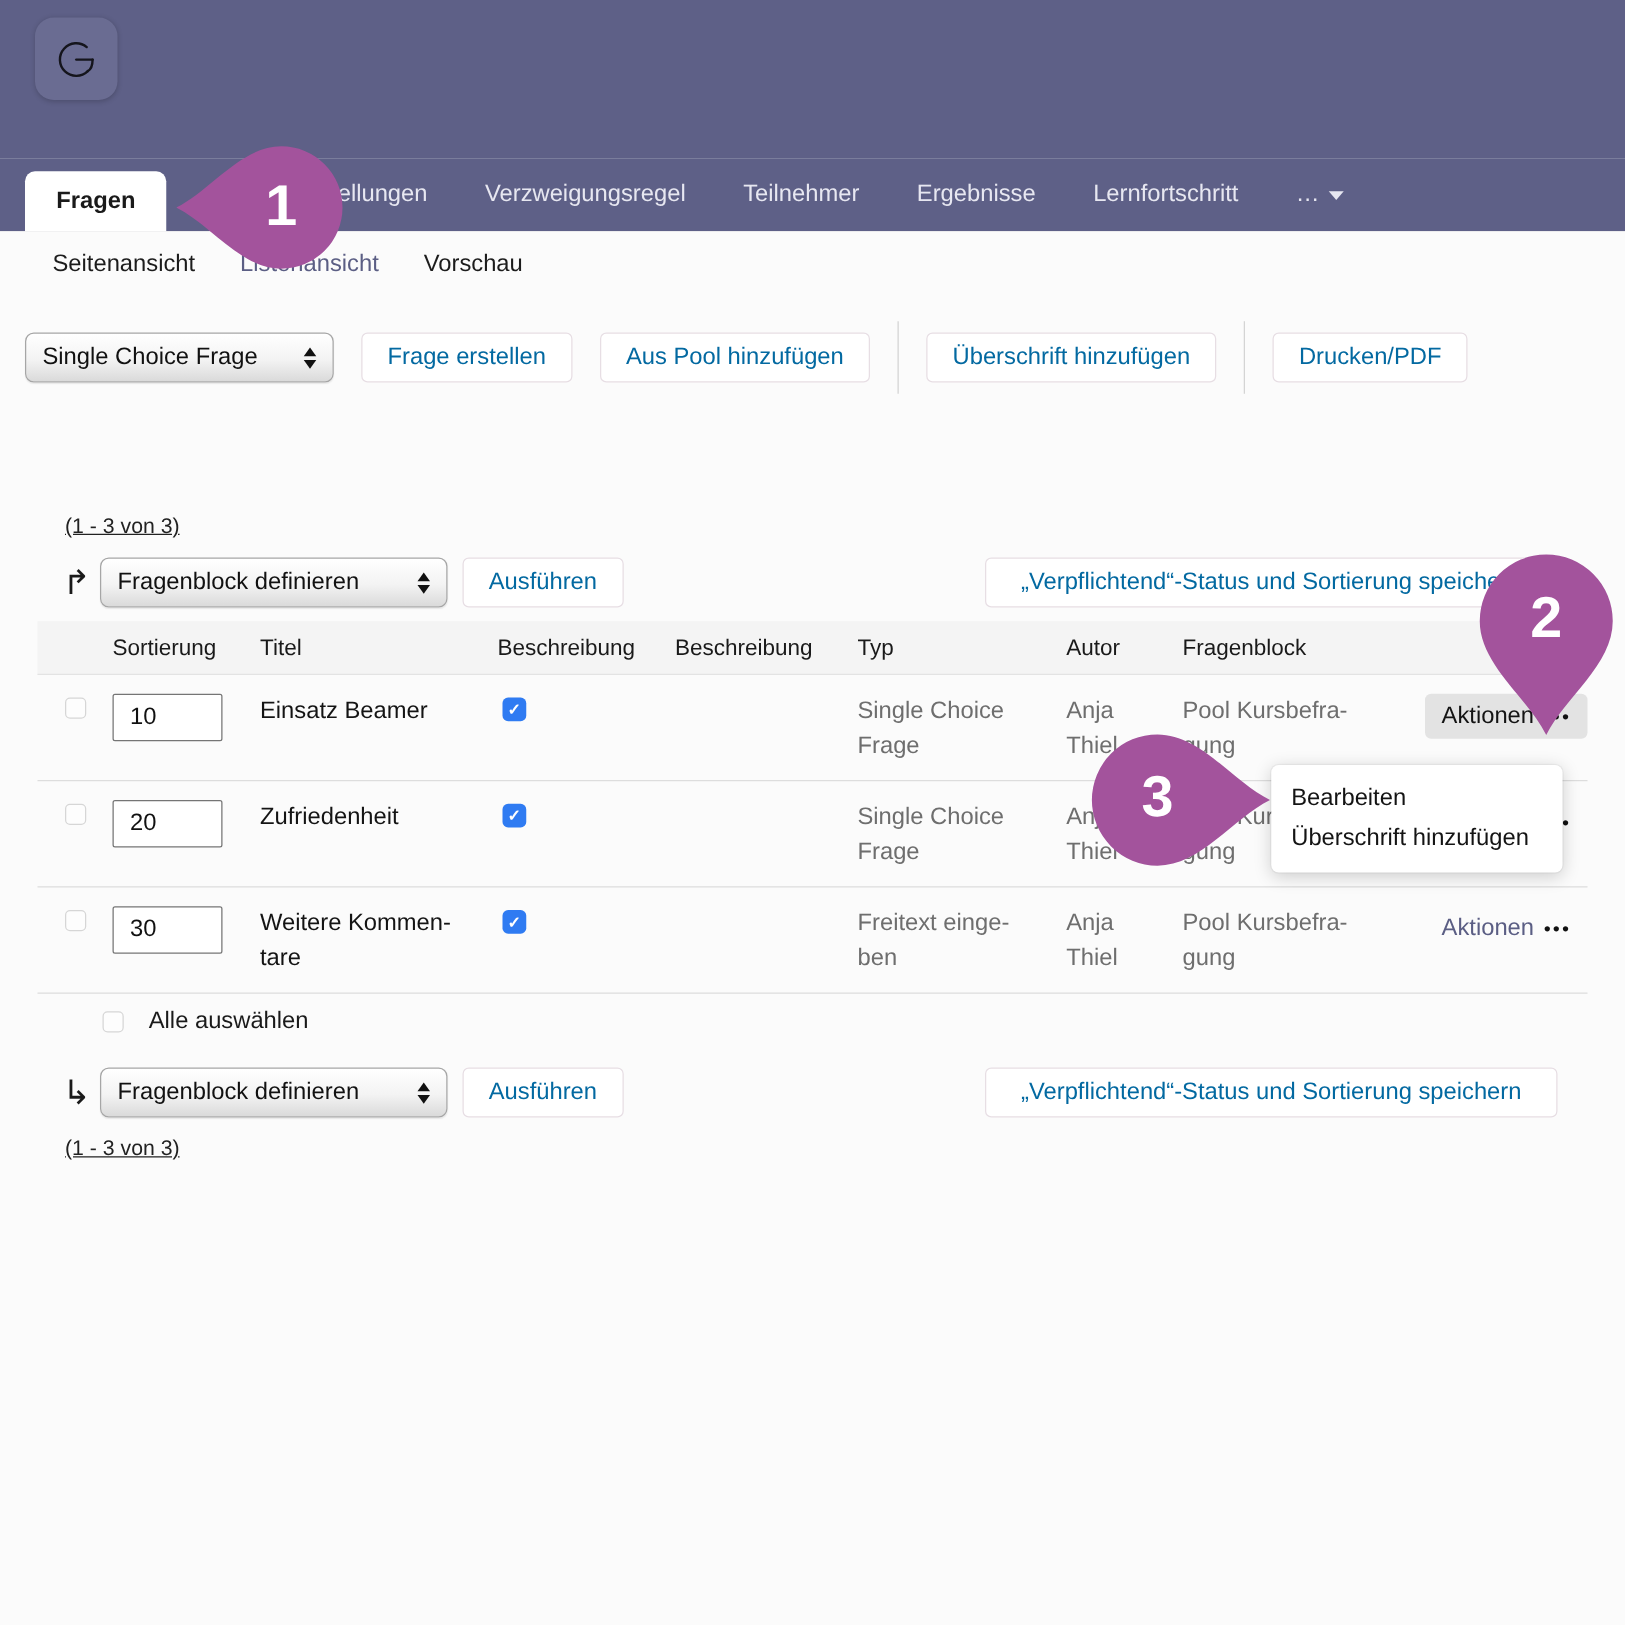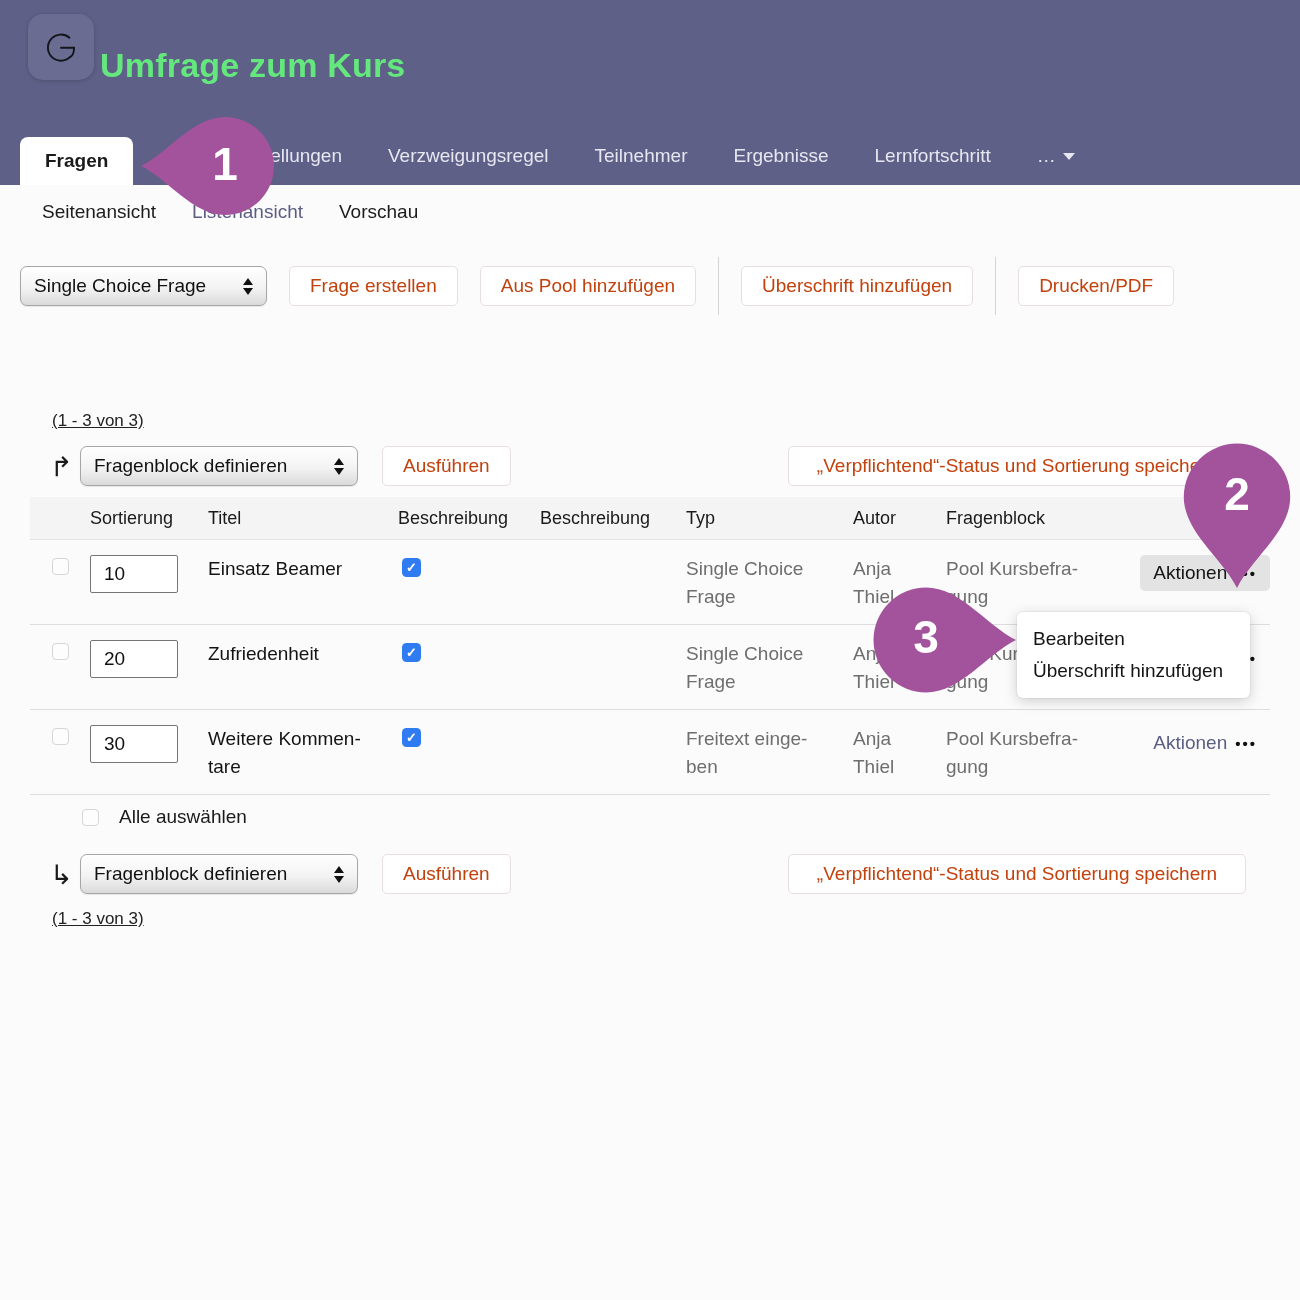--- a/index.html
+++ b/index.html
@@ -46,32 +46,32 @@
     background:linear-gradient(#ffffff 0%, #f3f3f3 55%, #dadada 100%);
     display:flex; align-items:center; justify-content:space-between;
     padding:0 13px; box-shadow:0 1px 1px rgba(0,0,0,.08);
     font-size:19px; color:#111; cursor:default;
   }
   .select .updown { display:flex; flex-direction:column; gap:3px; margin-left:14px; }
   .tri-up { width:0; height:0; border-left:5px solid transparent; border-right:5px solid transparent; border-bottom:7px solid #111; }
   .tri-dn { width:0; height:0; border-left:5px solid transparent; border-right:5px solid transparent; border-top:7px solid #111; }
   .btn {
     height:40px; background:#ffffff; border:1px solid #e7dee4; border-radius:5px;
-    padding:0 20px; font-size:19px; color:#c2410c; display:inline-flex; align-items:center;
+    padding:0 20px; font-size:19px; color:#0369a1; display:inline-flex; align-items:center;
     white-space:nowrap; cursor:default;
   }
   .vdivider { width:1px; height:58px; background:#d4d4d4; align-self:center; }
   
   .count-line { padding-left:52px; font-size:17px; color:#222;text-decoration:underline; }
   .count-top { margin-top:104px; }
   .count-bottom { margin-top:14px; }
   .batch-row { display:flex; align-items:center; padding-left:50px; margin-top:14px; height:42px; position:relative; }
   .batch-arrow { font-family:"DejaVu Sans", sans-serif; font-size:27px; color:#1a1a1a; width:30px; }
   .batch-row .select { width:278px; }
-  .batch-row .btn.execute { margin-left:24px; }
+  .batch-row .btn.execute { margin-left:12px; }
   .btn.save-wide { position:absolute; left:788px; width:458px; justify-content:center; overflow:hidden; }
   
   .table { margin:10px 30px 0 30px; width:1240px; }
   .thead { background:#f4f4f4; display:flex; height:43px; align-items:center; border-bottom:1px solid #e3e3e3; }
   .th { font-size:18px; color:#1a1a1a; }
   .row { display:flex; border-bottom:1px solid #dddddd; padding:15px 0 13px 0; min-height:80px; align-items:flex-start; }
   .c1 { width:60px; }  .c2 { width:118px; } .c3 { width:190px; }
   .c4 { width:142px; } .c5 { width:146px; } .c6 { width:167px; }
   .c7 { width:93px; }  .c8 { width:174px; } .c9 { width:150px; text-align:right; }
   .cbx { width:17px; height:17px; border:1px solid #d6d6d6; background:#fdfdfd; border-radius:4px; margin-left:22px; margin-top:3px; }
@@ -104,21 +104,20 @@
 <body>
 
 <div class="header">
   <div class="logo-tile">
     <svg width="44" height="44" viewBox="0 0 64 64">
       <path d="M44.2 18.4 A19 19 0 1 0 45.4 46.4" fill="none" stroke="#15151c" stroke-width="2.8" stroke-linecap="round"></path>
       <path d="M32 33 H 51" fill="none" stroke="#15151c" stroke-width="2.8" stroke-linecap="round"></path>
       <path d="M51 33 C 51 40 49.5 44.5 45.4 46.4" fill="none" stroke="#15151c" stroke-width="2.8" stroke-linecap="round"></path>
     </svg>
   </div>
-  <div class="page-title">Umfrage zum Kurs</div>
 </div>
 
 <div class="tabbar">
   <div class="tab active">Fragen</div>
   <div class="tab offset">stellungen</div>
   <div class="tab">Verzweigungsregel</div>
   <div class="tab">Teilnehmer</div>
   <div class="tab">Ergebnisse</div>
   <div class="tab">Lernfortschritt</div>
   <div class="tab more">

